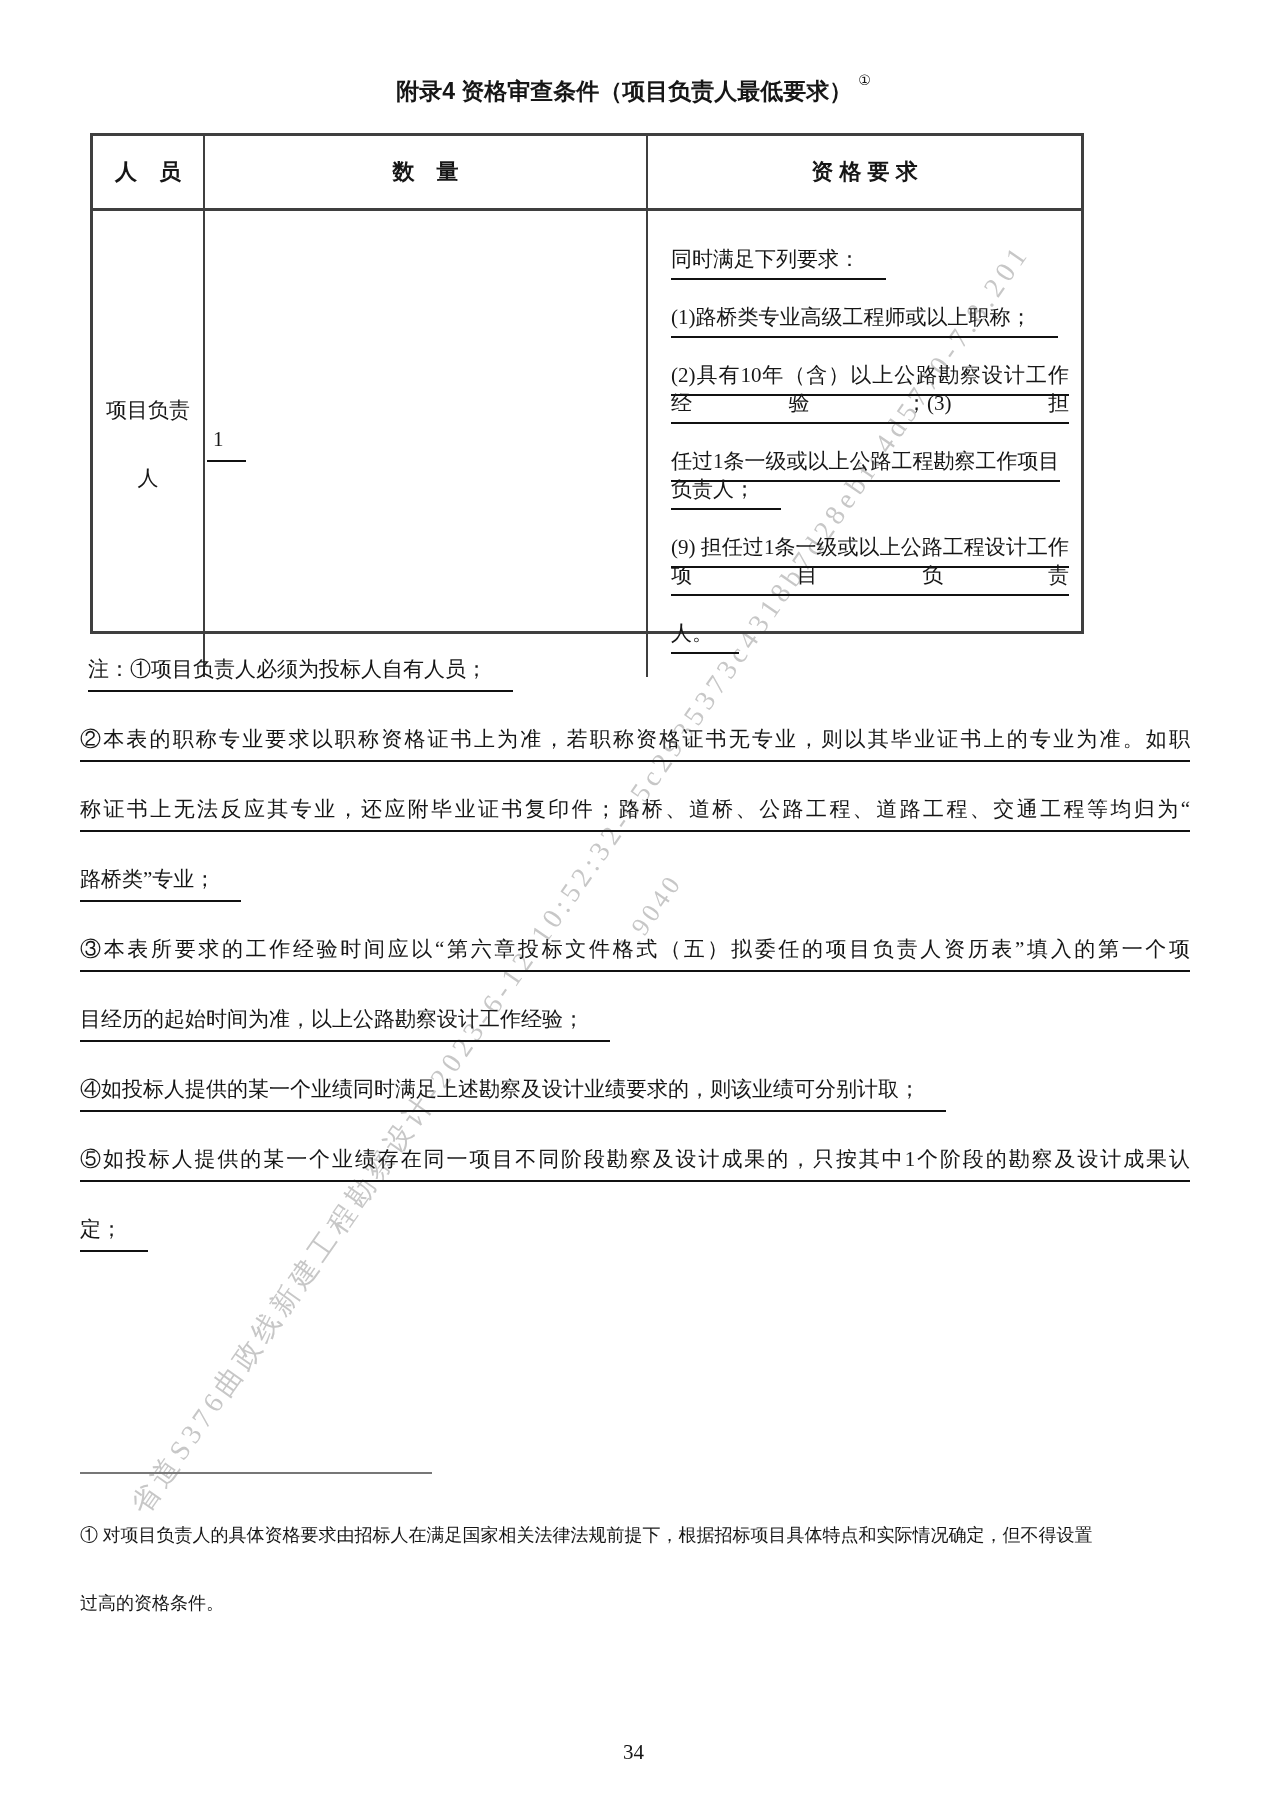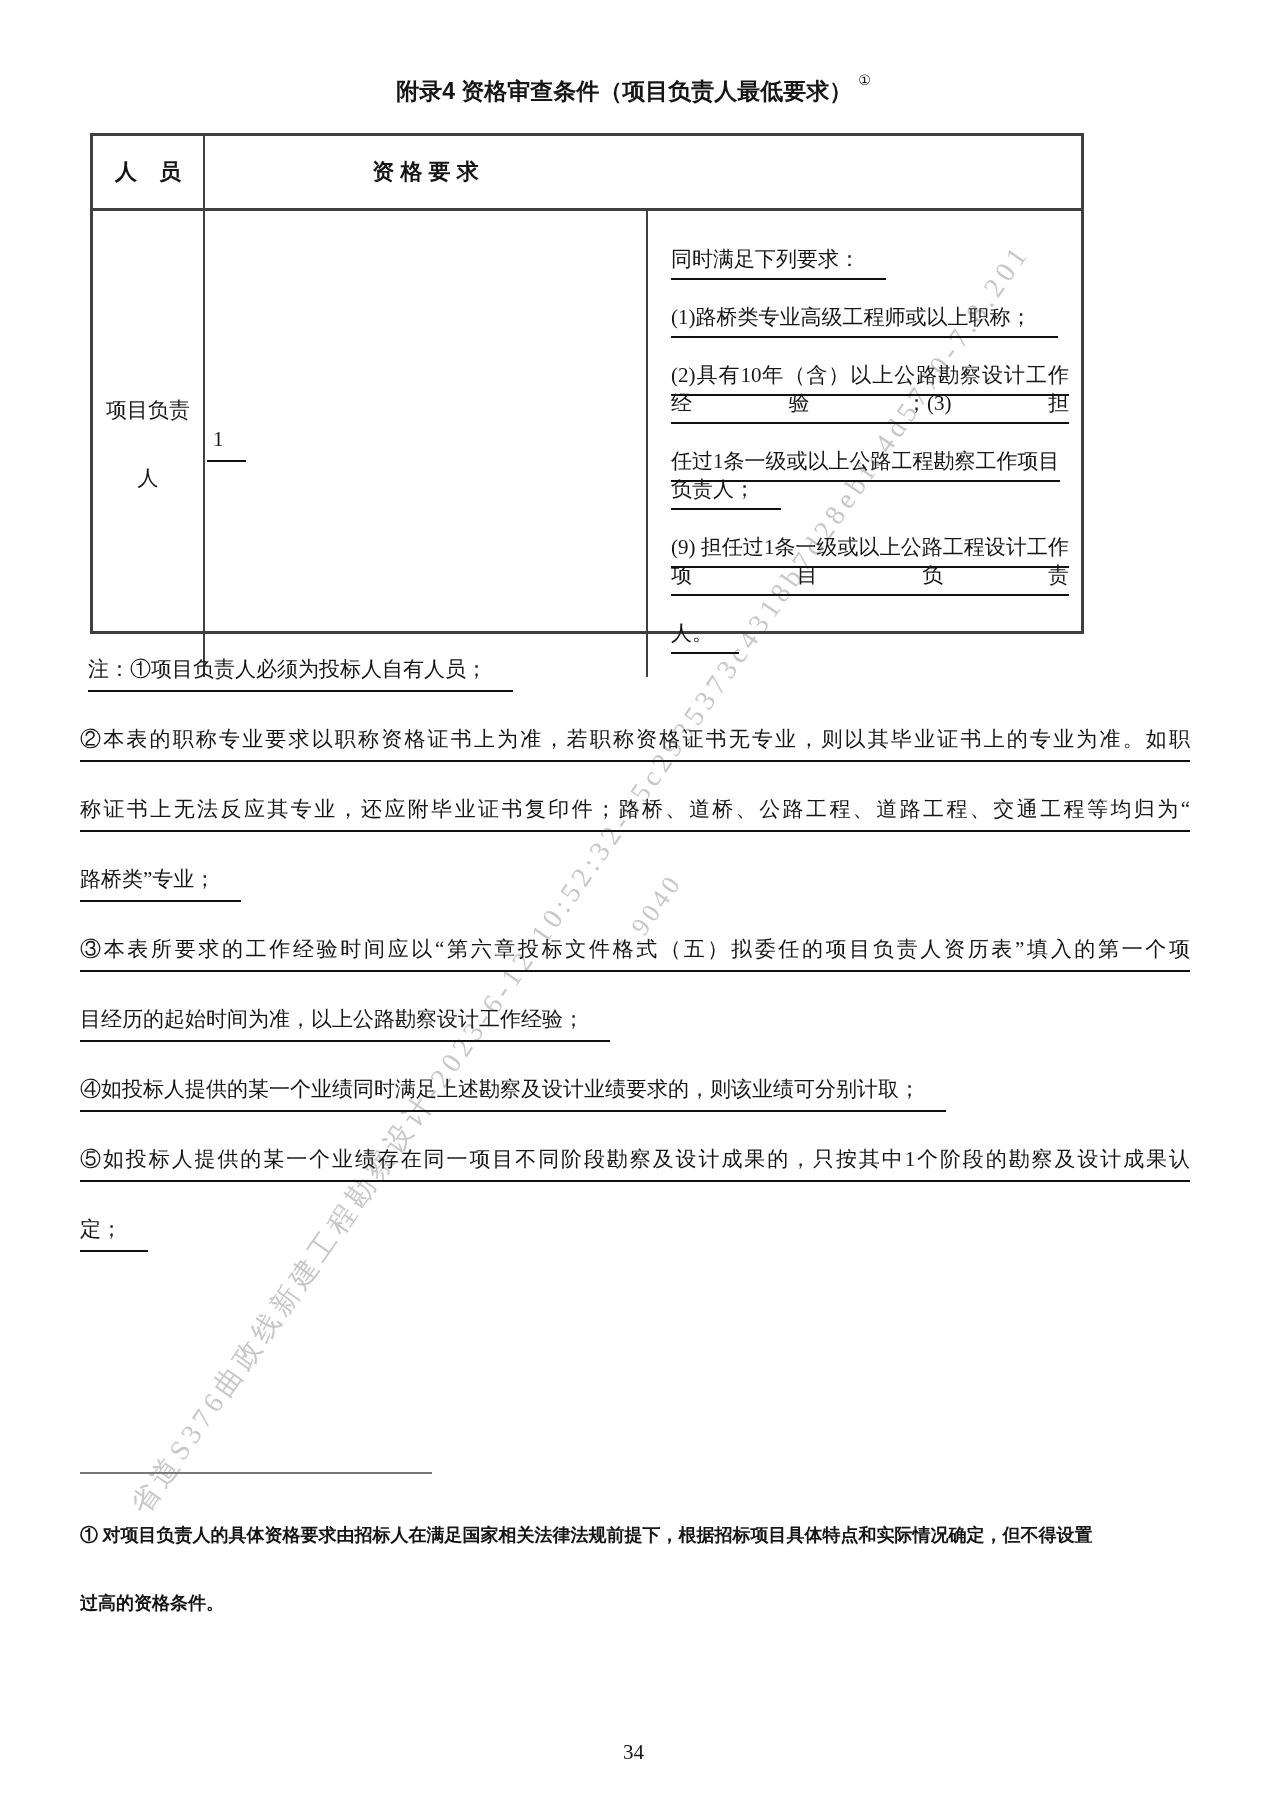--- a/index.html
+++ b/index.html
@@ -44,41 +44,42 @@
   .j{text-align:justify;text-align-last:justify;text-justify:inter-character;}
   .j .u{padding-right:0;}
   
   .notes{position:absolute;left:80px;top:655px;width:1110px;font-size:21px;}
   .note-line{height:70px;line-height:28px;}
   .note-line .u{padding-bottom:9px;}
   .indent{padding-left:8px;}
   
   .fsep{position:absolute;left:80px;top:1472px;width:352px;height:2px;background:#777;}
   .footnote{position:absolute;left:80px;top:1522px;width:1112px;font-size:18px;}
-  .fn-line{height:68px;line-height:26px;font-weight:bold;}
+  .fn-line{height:68px;line-height:26px;}
   
   .pagenum{position:absolute;top:1740px;left:0;width:100%;text-align:center;font-size:21px;}
 </style>
 </head>
 <body>
 
 <div class="page">
 
   <div class="wm wm1">省道S376曲政线新建工程勘察设计-2023-6-12-10:52:32-05c2935373c4318b7d28ebfc4d5770-7.8.201</div>
   <div class="wm wm2">7.9040</div>
 
   <div class="content">
 
     <div class="title">
       <span>附录4 资格审查条件（项目负责人最低要求）</span><span class="sup">①</span>
     </div>
 
     <div class="tbl">
       <div class="trow thead">
         <div class="th">人　员</div>
+        <div class="th bl">数　量</div>
         <div class="th bl">资 格 要 求</div>
       </div>
       <div class="trow tbody">
         <div class="td td-person">项目负责人</div>
         <div class="td td-qty bl">
           <span class="qty">1</span>
         </div>
         <div class="td td-req bl">
           <div class="req-line"><span class="u">同时满足下列要求：</span></div>
           <div class="req-line"><span class="u">(1)路桥类专业高级工程师或以上职称；</span></div>

